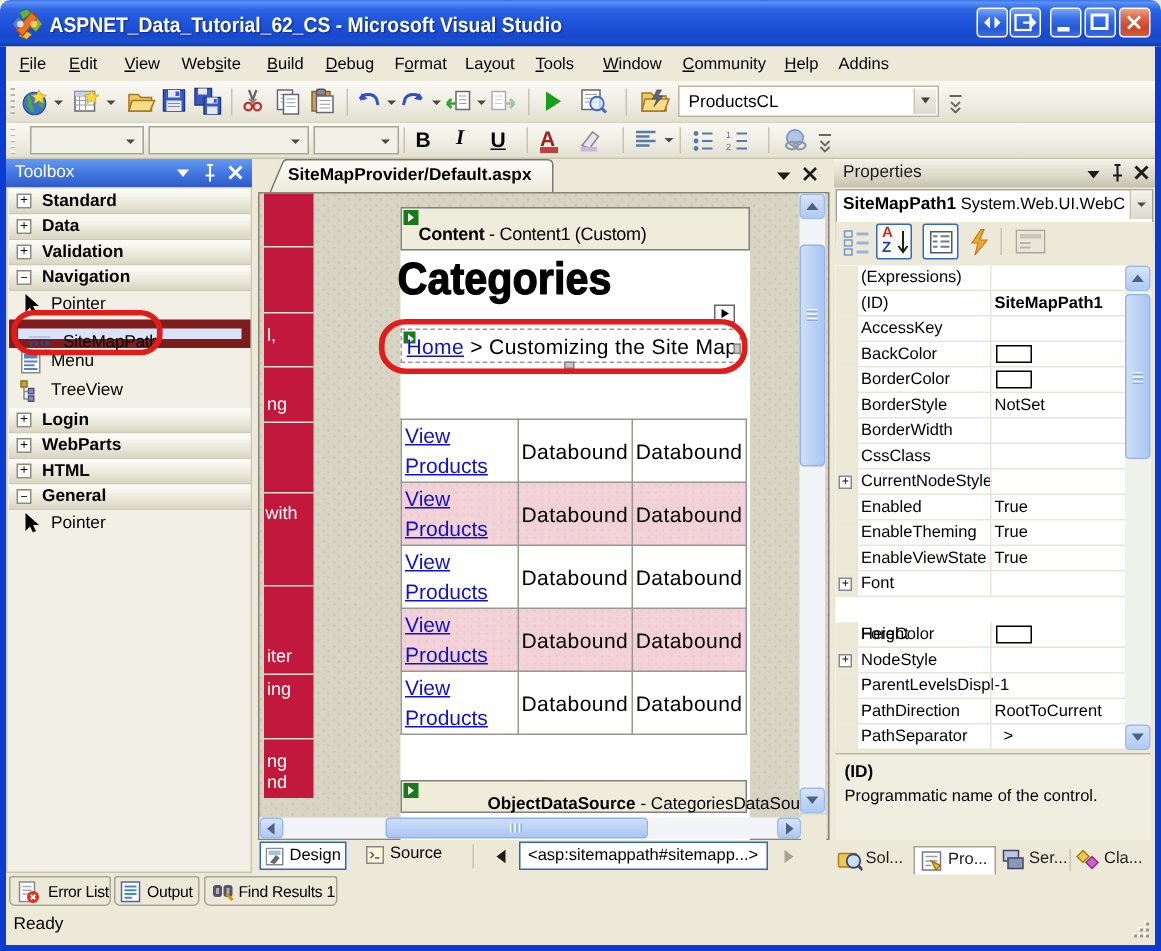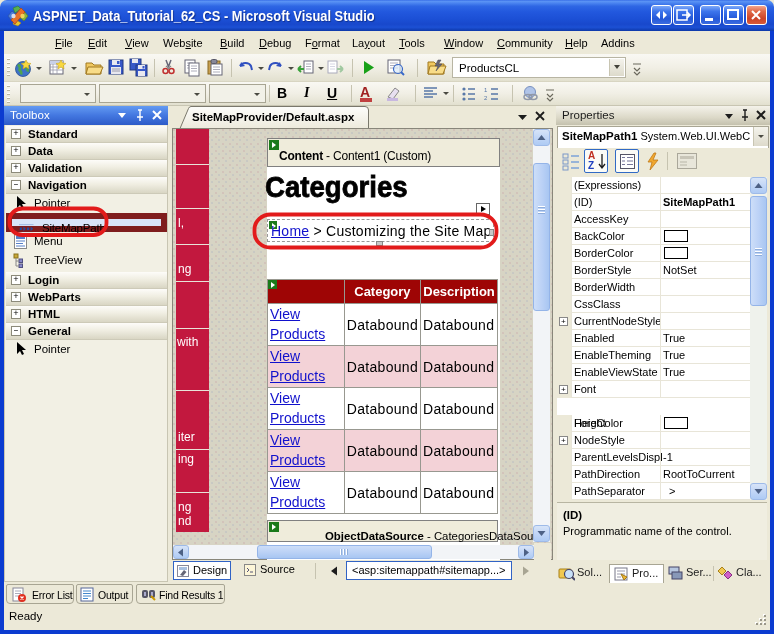--- a/index.html
+++ b/index.html
@@ -12,21 +12,21 @@
   background:linear-gradient(180deg,#3A70E8 0%,#5A93F4 5%,#4A84F0 10%,#2E66E4 20%,#2258DE 38%,#1C50D6 60%,#1848CC 78%,#1C50D4 88%,#1240B8 96%,#0E38A6 100%);
   border-radius:7px 7px 0 0; }
 #titlebar .ttext { position:absolute; left:33px; top:8px; color:#fff; font-size:14px; font-weight:bold; text-shadow:1px 1px 1px #10308c; white-space:nowrap; transform:scaleX(0.92); transform-origin:0 0; }
 .tbtn { position:absolute; top:5px; width:21px; height:20px; border-radius:3px; border:1px solid #fff;
   background:linear-gradient(180deg,#7DA8F8 0%,#3D75EC 30%,#2458D8 70%,#3D6CE0 100%); }
 .tbtn svg { position:absolute; left:0; top:0; }
 #btnclose { background:linear-gradient(180deg,#F2A48C 0%,#E06A48 30%,#CC4428 70%,#D85A38 100%); }
 
 
 #menubar { position:absolute; left:3px; top:31px; width:768px; height:23px; background:#ECE9D8; font-size:11px; color:#000; }
-#menubar span { position:absolute; top:6px; white-space:nowrap;margin-left:42px; }
+#menubar span { position:absolute; top:6px; white-space:nowrap; }
 #menubar u { text-decoration:underline; }
 
 
 #tb1 { position:absolute; left:3px; top:54px; width:768px; height:28px; background:linear-gradient(180deg,#F9F8F3 0%,#F1EFE5 50%,#E2E0CF 100%); border-bottom:1px solid #D8D5C2; }
 #tb2 { position:absolute; left:3px; top:82px; width:768px; height:24px; background:linear-gradient(180deg,#F9F8F3 0%,#F1EFE5 50%,#E2E0CF 100%); border-bottom:1px solid #C8C5B2; }
 .grip { position:absolute; width:3px; background:repeating-linear-gradient(180deg,#fff 0 1px,#B8B5A1 1px 2px,transparent 2px 4px); }
 .tsep { position:absolute; width:1px; background:#C6C3B0; }
 .ticon { position:absolute; width:20px; height:20px; }
 .dd { position:absolute; width:0; height:0; border-left:3px solid transparent; border-right:3px solid transparent; border-top:3px solid #4A4A42; }
 
@@ -469,27 +469,20 @@
     <div id="crumbbox">
       <div class="glyph" style="left:1px;top:1px;width:8px;height:8px"></div>
       <div id="crumbtext"><a href="#h">Home</a> &gt; Customizing the Site Map</div>
       <div class="abs" style="left:108px;top:21px;width:7px;height:5px;background:#C8C8C8;border:1px solid #888"></div>
       <div class="abs" style="right:-1px;top:9px;width:5px;height:7px;background:#C8C8C8;border:1px solid #888"></div>
     </div>
     <div id="smarttag"></div>
     <div id="wtable">
       <table>
         <tbody>
-              <tr>
-                <th class="c1">
-                  <div class="glyph" style="left:1px;top:1px;width:9px;height:9px"></div>
-                </th>
-                <th class="c2">Category</th>
-                <th class="c3">Description</th>
-              </tr>
         <tr>
                 <td><a href="#a">View Products</a></td>
                 <td>Databound</td>
                 <td>Databound</td>
               </tr>
         <tr class="pink">
                 <td><a href="#b">View Products</a></td>
                 <td>Databound</td>
                 <td>Databound</td>
               </tr>

